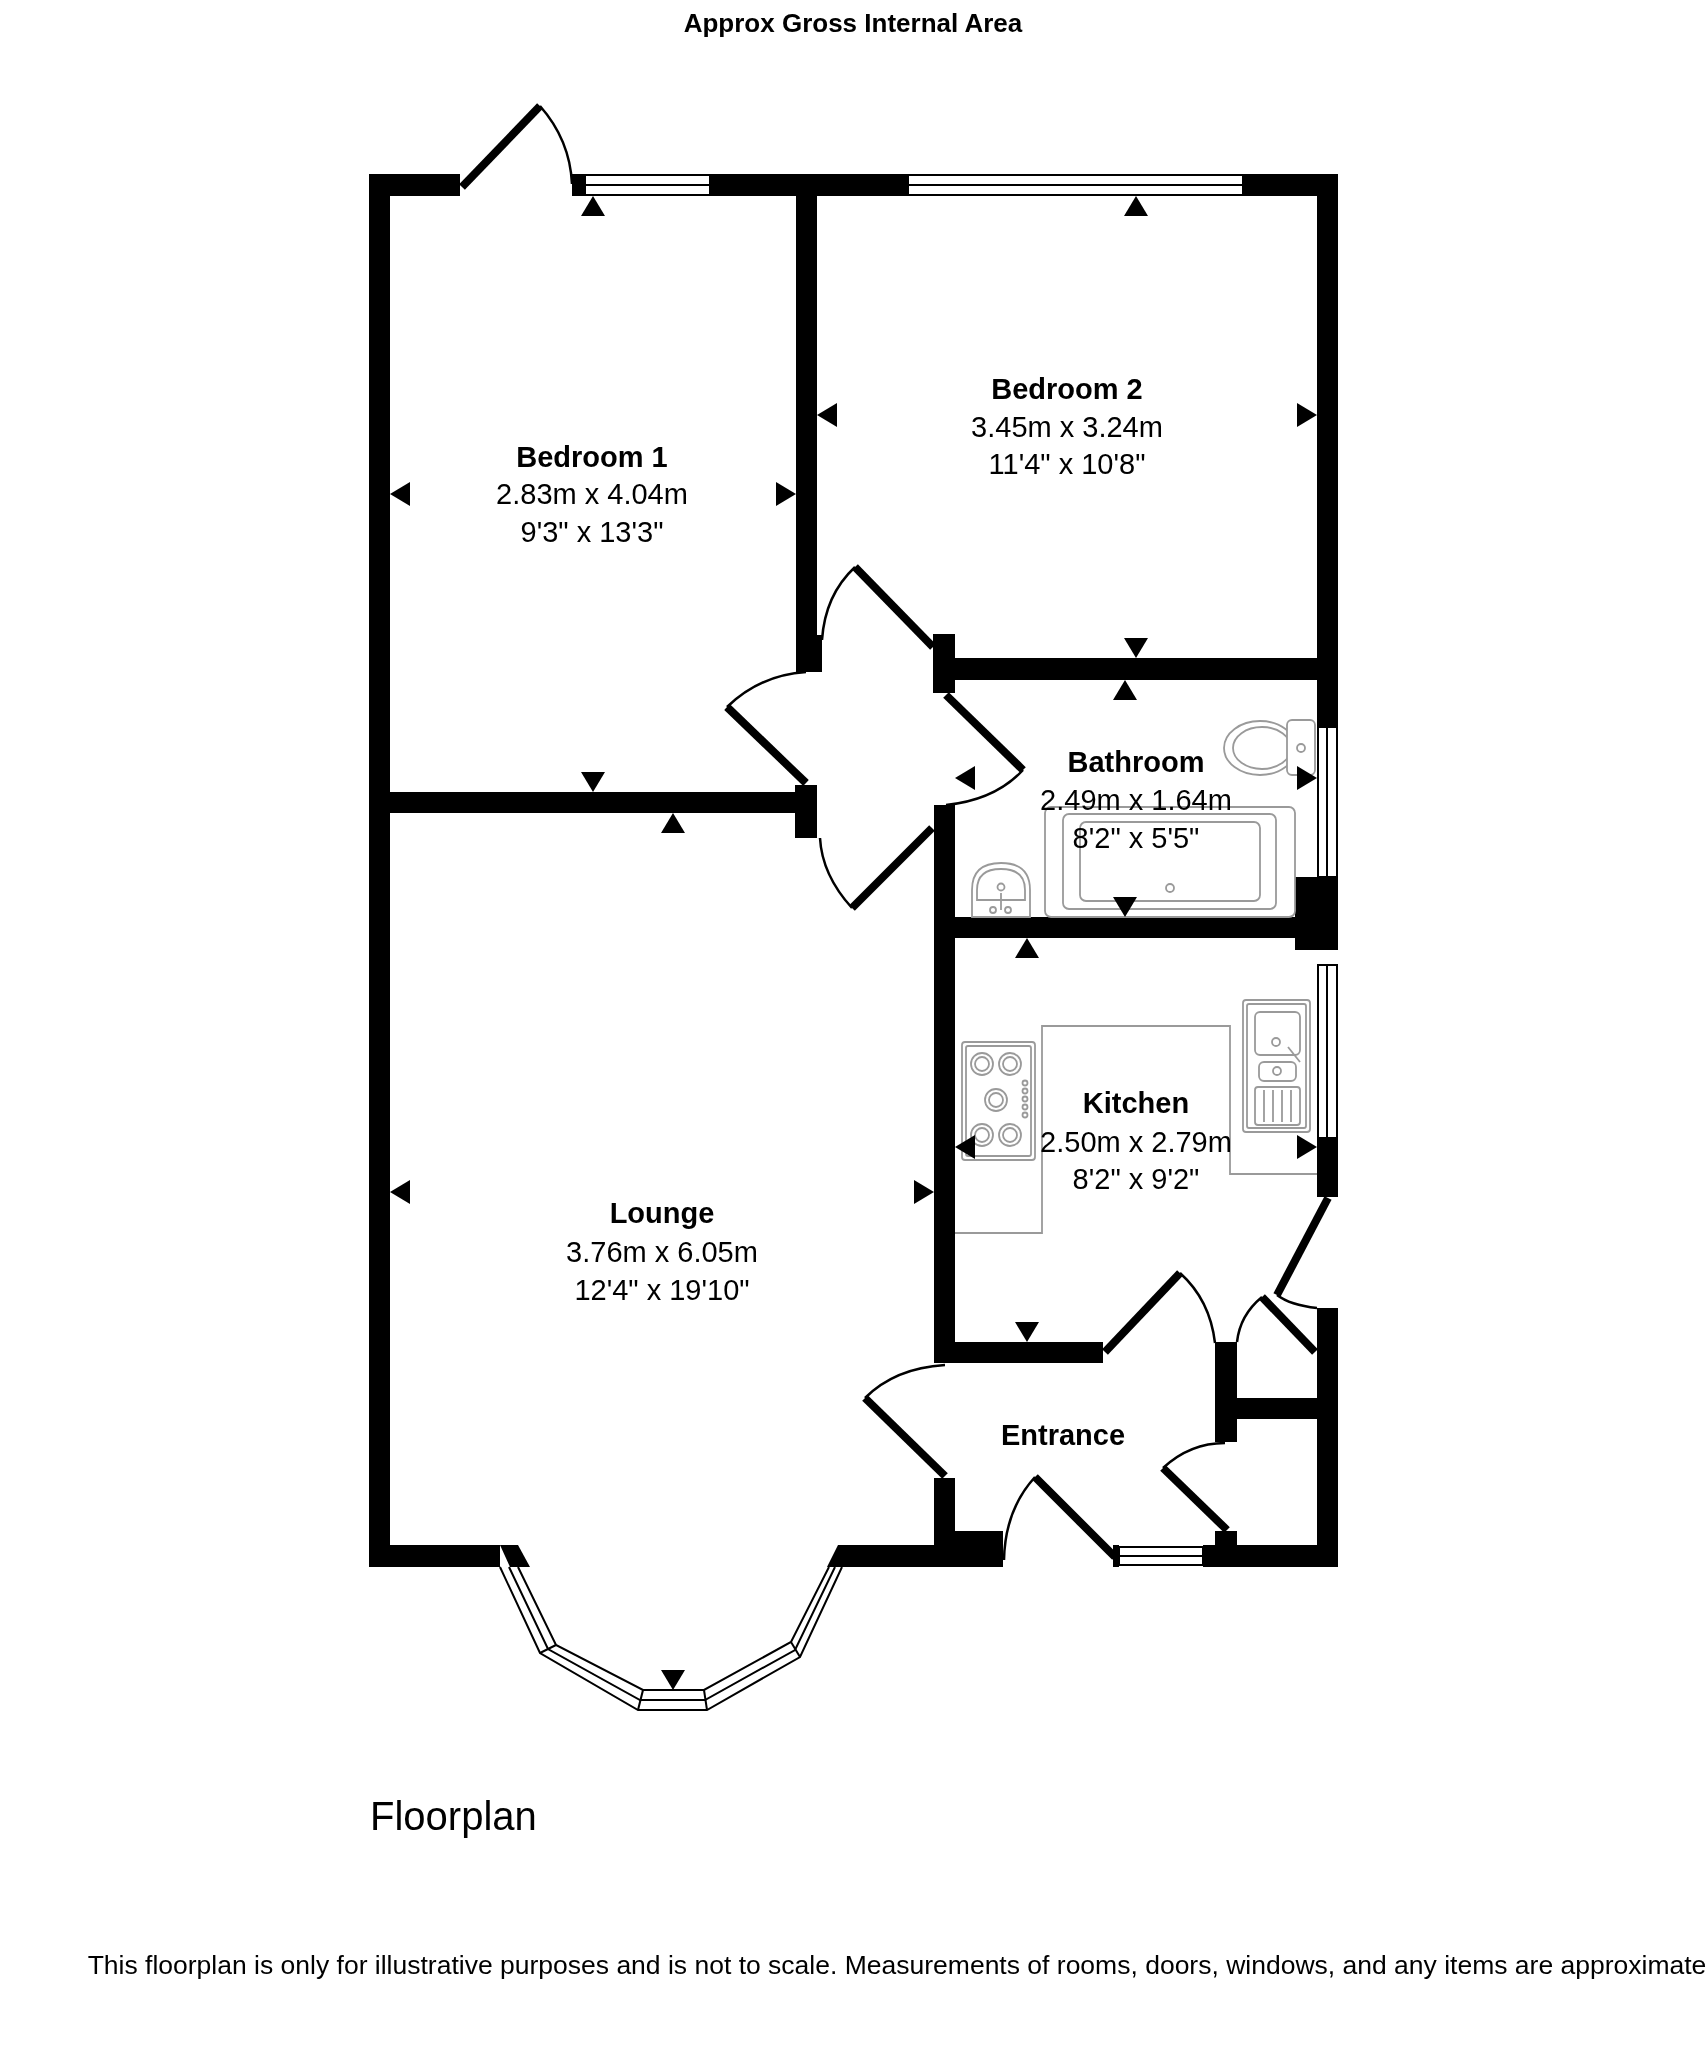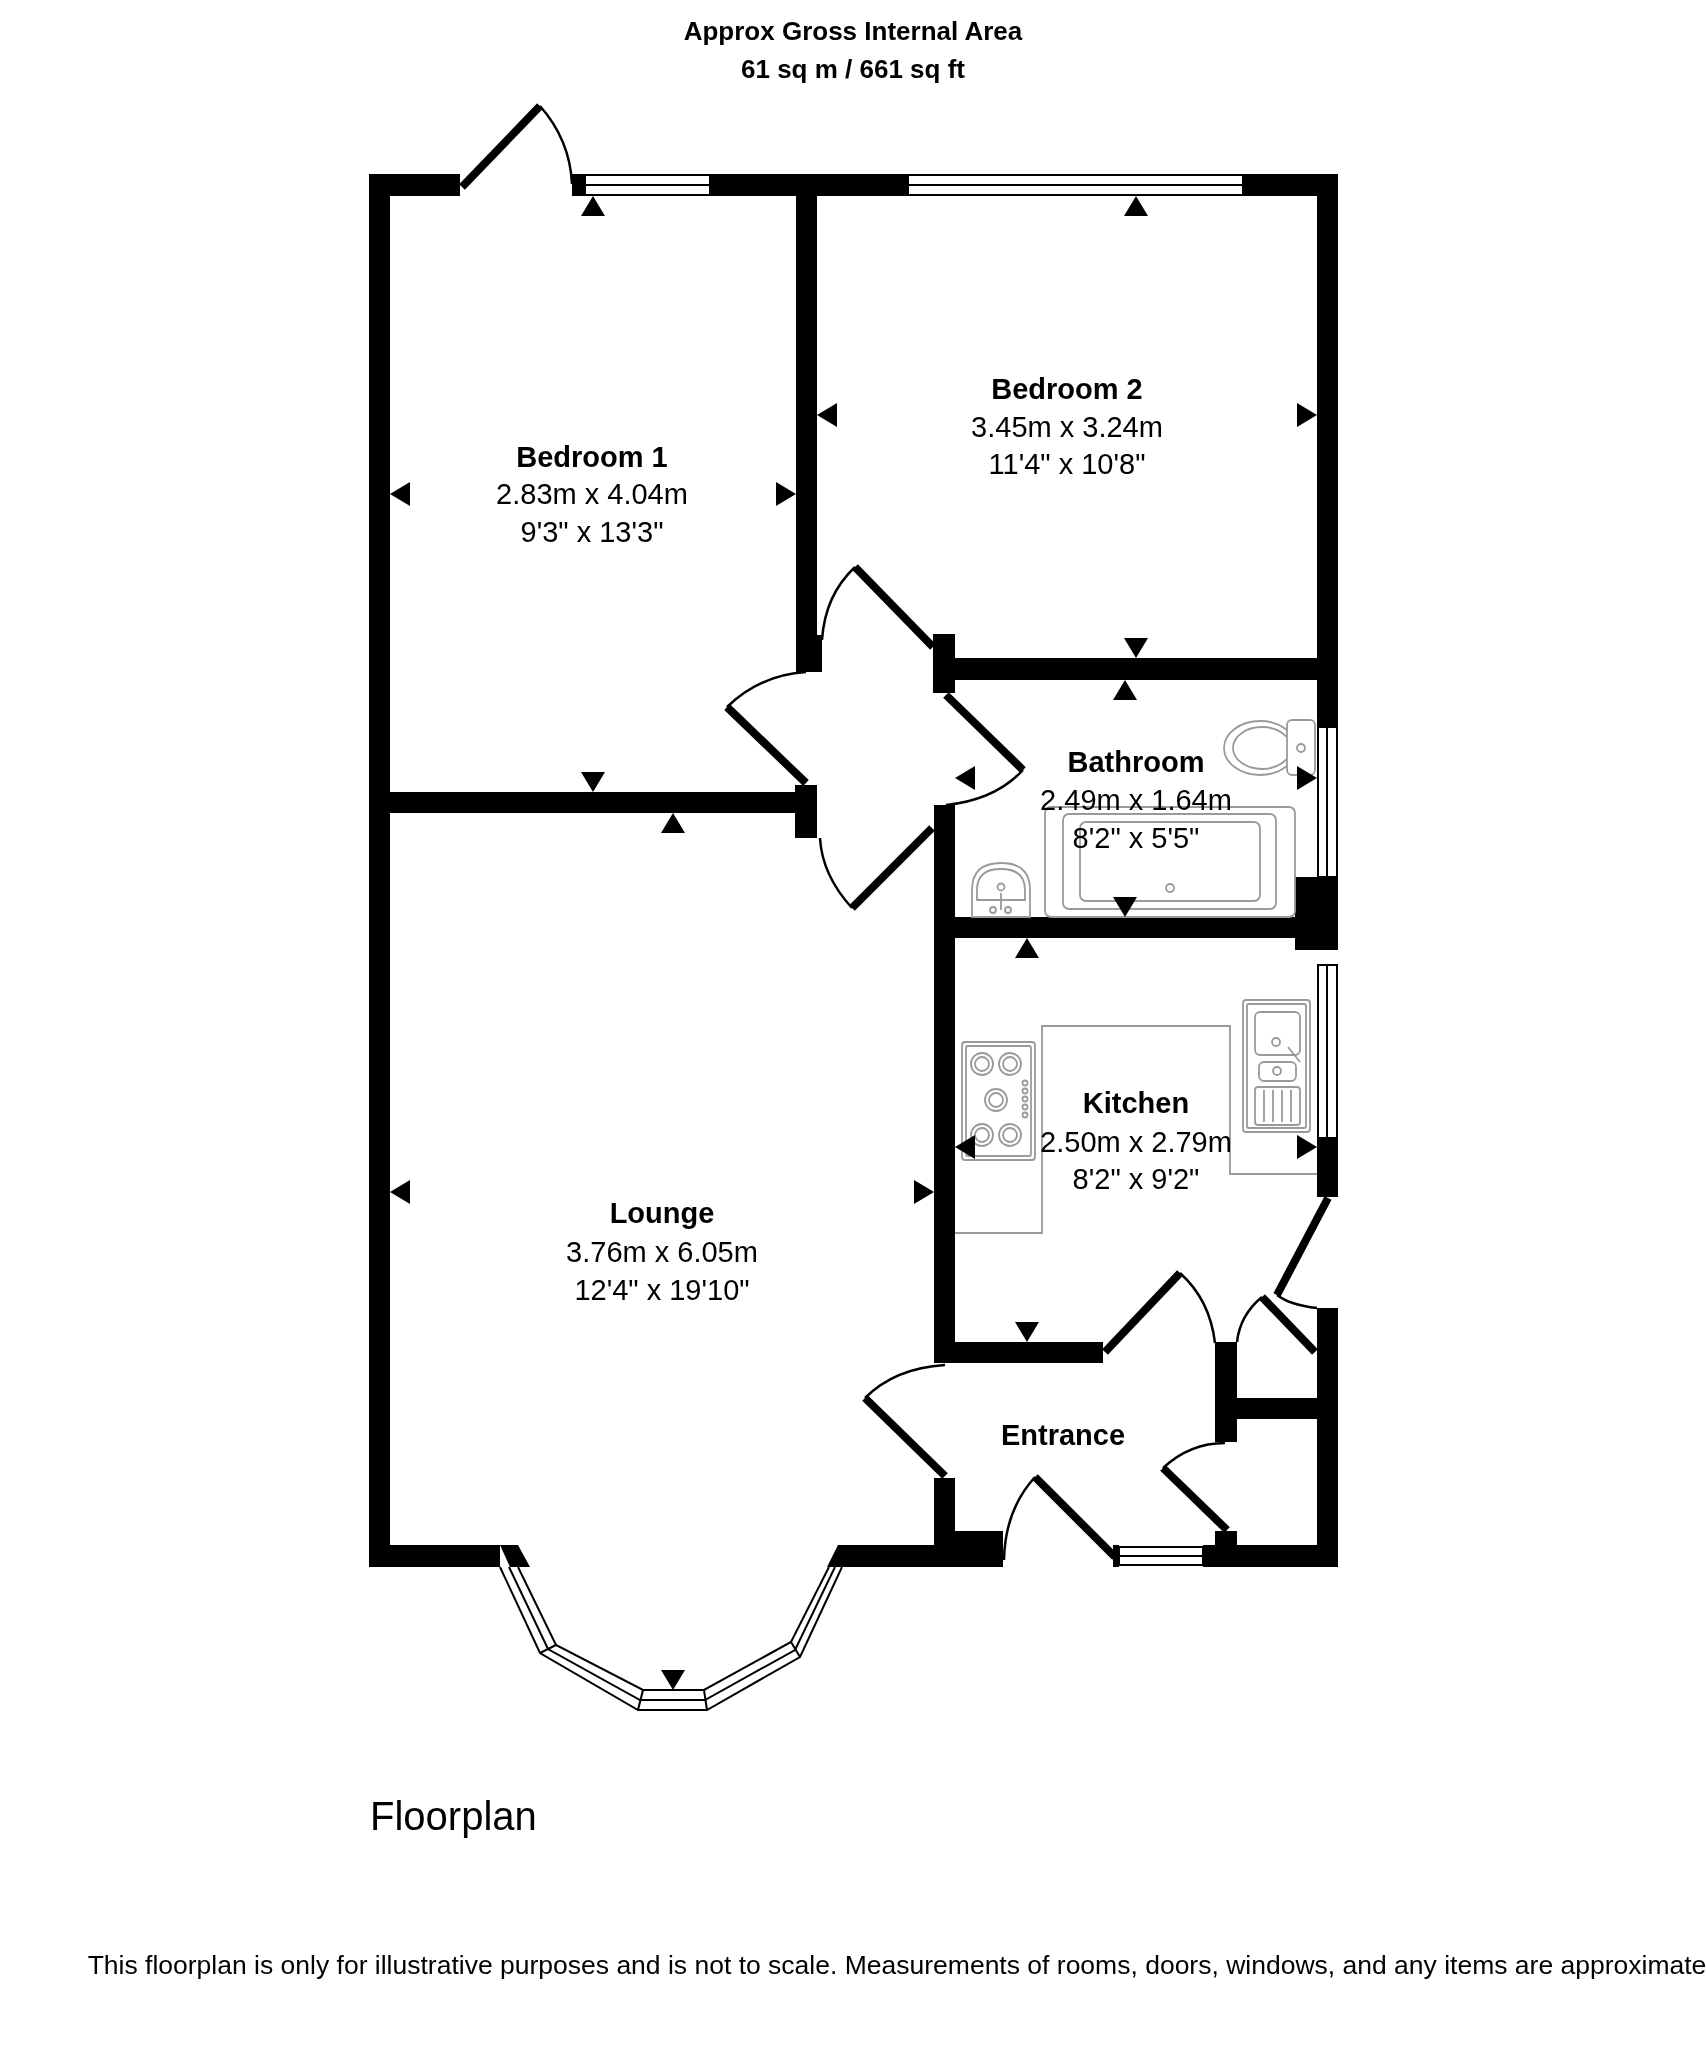--- a/index.html
+++ b/index.html
@@ -1,38 +1,37 @@
 <!DOCTYPE html>
 <html><head>
 <meta charset="utf-8">
 <style>
   html, body { margin:0; padding:0; background:#ffffff; }
   body { width:1706px; height:2048px; position:relative; overflow:hidden; font-family:"Liberation Sans", sans-serif; color:#000; }
-  .title { position:absolute; left:0; top:12px; width:1706px; text-align:center; font-weight:bold; font-size:26px; line-height:38px; }
+  .title { position:absolute; left:0; top:4px; width:1706px; text-align:center; font-weight:bold; font-size:26px; line-height:38px; }
   .title div { height:38px; }
   svg.plan { position:absolute; left:0; top:0; }
   .wall { fill:#000; }
   .leaf { stroke:#000; stroke-width:8; fill:none; stroke-linecap:butt; }
   .arc { stroke:#000; stroke-width:2.5; fill:none; }
   .win { fill:#fff; stroke:#000; stroke-width:2; }
   .fix { fill:#fff; stroke:#9a9a9a; stroke-width:1.8; }
   .fixline { fill:none; stroke:#9a9a9a; stroke-width:1.8; }
   .mk { fill:#000; }
   .rname { font-family:"Liberation Sans", sans-serif; font-weight:bold; font-size:29px; text-anchor:middle; fill:#000; }
   .rdim { font-family:"Liberation Sans", sans-serif; font-size:29px; text-anchor:middle; fill:#000; }
   .floor-label { position:absolute; left:370px; top:1792px; font-size:40px; line-height:48px; }
   .disclaimer { position:absolute; left:0; top:1949px; width:1706px; text-align:center; font-size:26.5px; line-height:33px; white-space:nowrap;padding-left:44px; }
   .disclaimer div { height:33px; }
 </style>
 </head>
 <body>
 
 <div class="title">
   <div>Approx Gross Internal Area</div>
-  <div>61 sq m / 661 sq ft</div>
 </div>
 
 <svg class="plan" width="1706" height="1780" viewBox="0 0 1706 1780">
 
   <g>
 
     <rect class="wall" x="369" y="174" width="21" height="1393"></rect>
 
     <rect class="wall" x="369" y="174" width="91" height="22"></rect>
 

